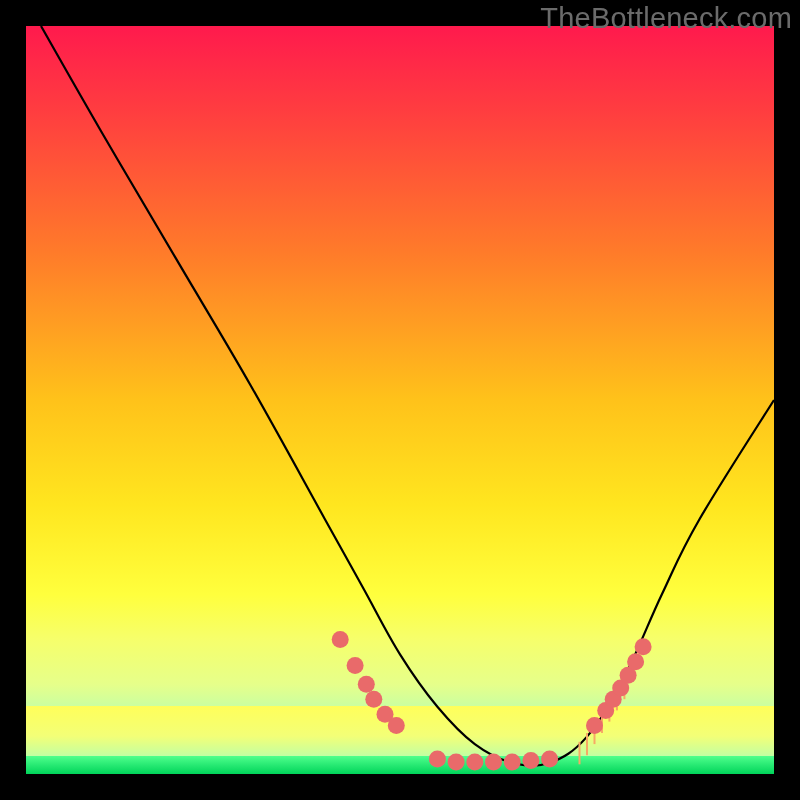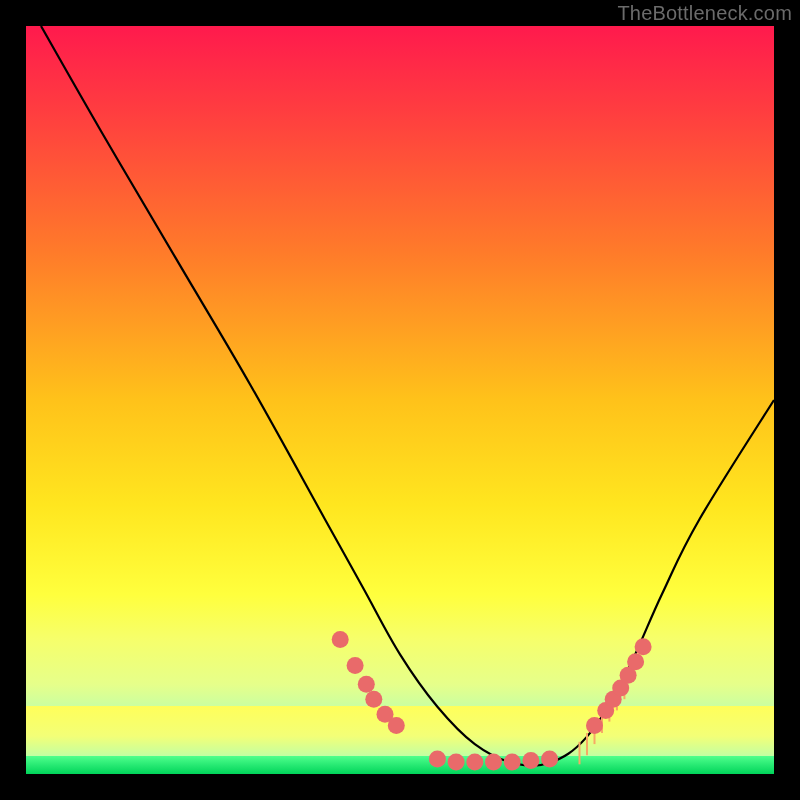--- a/index.html
+++ b/index.html
@@ -61,21 +61,21 @@
     bottom: 18px;
     width: 100%;
     height: 50px;
     background: linear-gradient(to bottom, #ffff5a 0%, #f3ff77 60%, #c3ffa2 100%);
   }
   .watermark {
     position: absolute;
     top: 2px;
     right: 8px;
     color: #6b6b6b;
-    font-size: 20px;
+    font-size: 29px;
     font-weight: 500;
     letter-spacing: 0.2px;
     z-index: 50;
   }
   svg.overlay {
     position: absolute;
     left: 0;
     top: 0;
     width: 748px;
     height: 748px;

